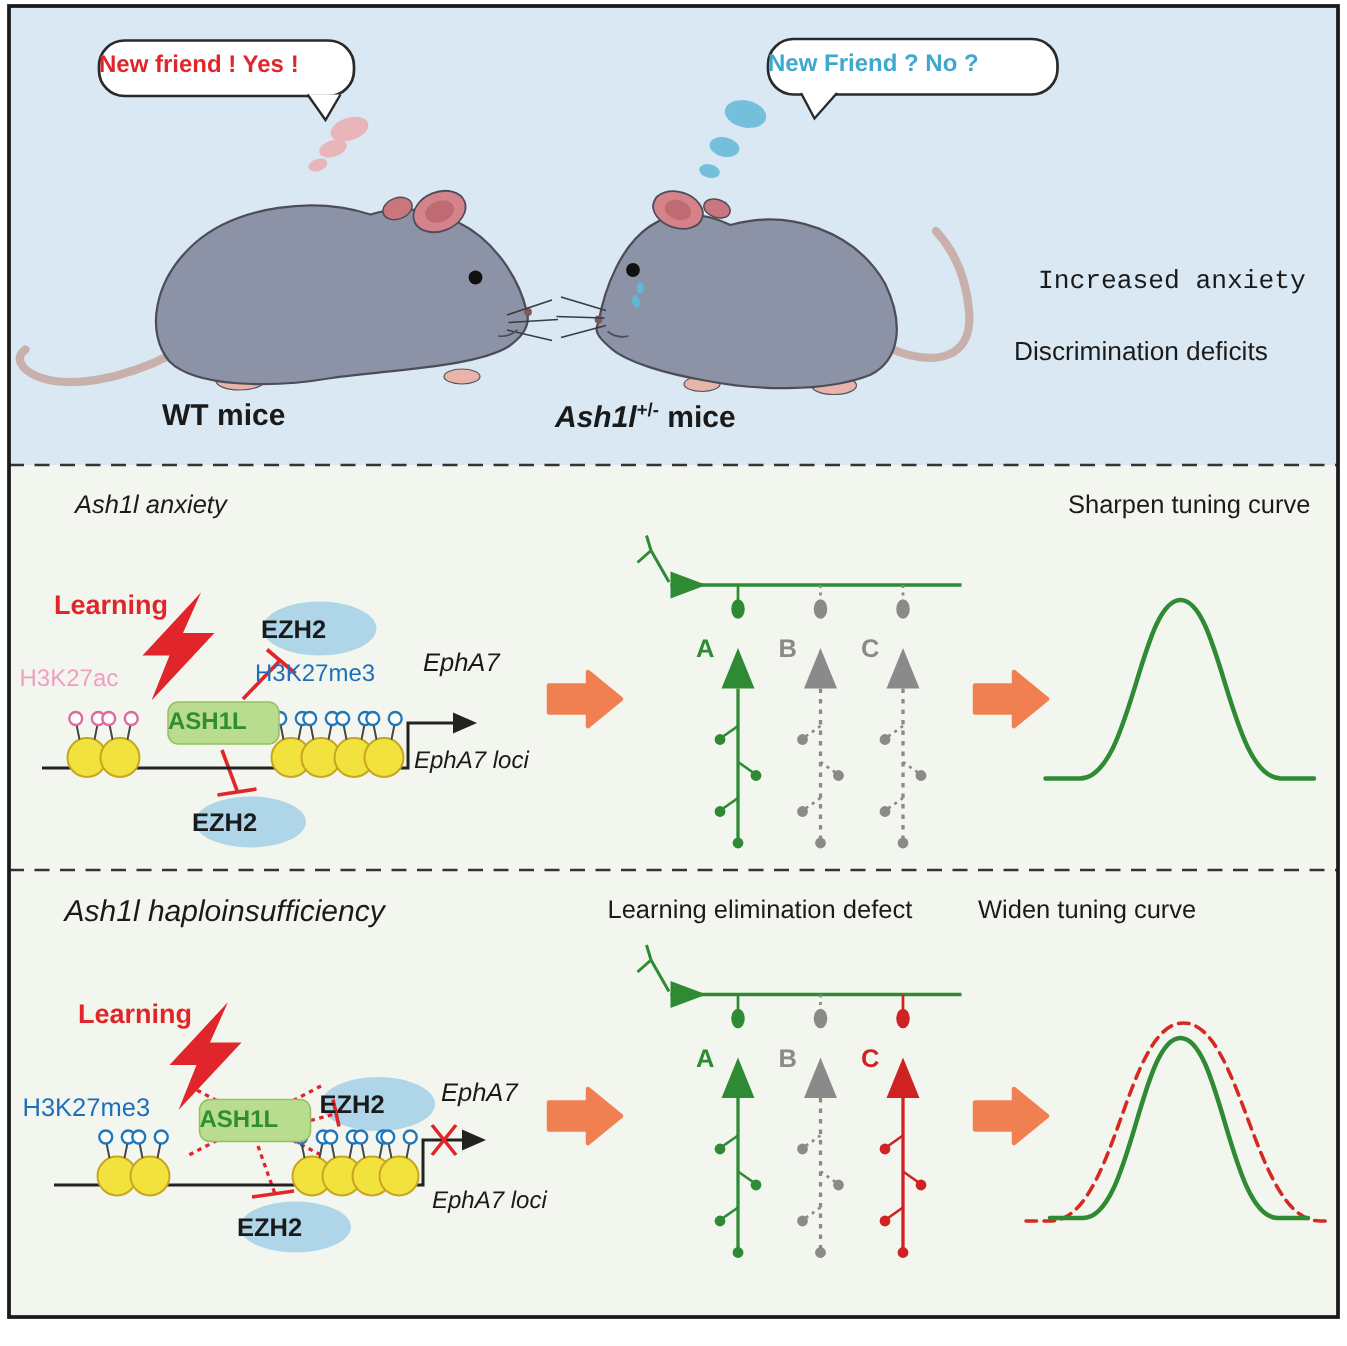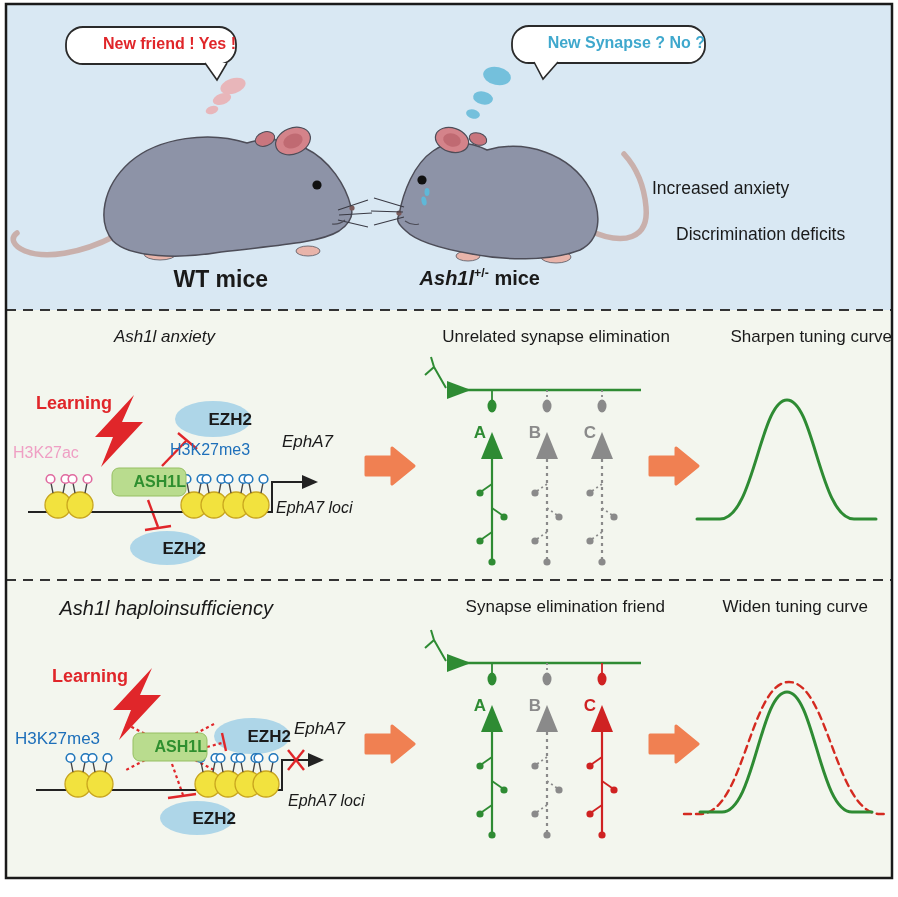--- a/index.html
+++ b/index.html
@@ -1,20 +1,20 @@
 <!DOCTYPE html>
 <html><head>
 <meta charset="utf-8">
 <style>
   html,body{margin:0;padding:0;background:#ffffff;}
   .canvas{position:relative;width:898px;height:897px;background:#ffffff;overflow:hidden;
           font-family:"Liberation Sans",sans-serif;}
   svg.art{position:absolute;left:0;top:0;}
   .lbl{position:absolute;white-space:nowrap;color:#1a1a1a;line-height:1.15;}
-  .c{text-align:right;}
+  .c{text-align:left;}
   .b{font-weight:bold;}
   .i{font-style:italic;}
   sup{font-size:0.62em;}
   
   .nucbody{fill:#f2e23e;stroke:#c8a51e;stroke-width:1.3;}
   .stem{stroke:#444;stroke-width:1.3;}
   .head{fill:#fff;stroke:var(--hc,#2277bb);stroke-width:1.6;}
   .tack{stroke:#e0262a;stroke-width:2.4;fill:none;}
   .tackdot{stroke:#e0262a;stroke-width:2.2;stroke-dasharray:3,3;fill:none;}
   .gene-line{stroke:#222;stroke-width:2;fill:none;}
@@ -203,44 +203,43 @@
 
   <path d="M684,814 L700,814 C744,814 750,682 789,682 C828,682 836,814 880,814 L888,814" class="curve-red"></path>
   <path d="M700,812 L722,812 C754,812 760,692 787,692 C814,692 820,812 852,812 L872,812" class="curve-green"></path>
 
   <line x1="6" y1="310" x2="892" y2="310" stroke="#333" stroke-width="1.8" stroke-dasharray="10,7"></line>
   <line x1="6" y1="580" x2="892" y2="580" stroke="#333" stroke-width="1.8" stroke-dasharray="10,7"></line>
   <rect x="6" y="4" width="886" height="874" fill="none" stroke="#1a1a1a" stroke-width="2.5"></rect>
 </svg>
 
 <div class="lbl c b" style="left:66px;top:35px;width:170px;font-size:16px;color:#e0262a;">New friend ! Yes !</div>
-<div class="lbl c b" style="left:512px;top:34px;width:193px;font-size:16px;color:#3fa8cd;">New Synapse ? No ?</div>
-<div class="lbl c b" style="left:108px;top:266px;width:160px;font-size:23px;">WT mice</div>
+<div class="lbl c b" style="left:512px;top:34px;width:193px;font-size:16px;color:#3fa8cd;">New Friend ? No ?</div>
+<div class="lbl c b" style="left:108px;top:266px;width:160px;font-size:20px;">WT mice</div>
 <div class="lbl c b" style="left:370px;top:266px;width:170px;font-size:20px;"><i><span>Ash1l</span></i><sup>+/-</sup><span> mice</span></div>
-<div class="lbl" style="left:652px;top:178px;font-size:17.5px;">Increased anxiety</div>
+<div class="lbl" style="left:692px;top:178px;font-size:17.5px;font-family:Liberation Mono, monospace;">Increased anxiety</div>
 <div class="lbl" style="left:676px;top:224px;font-size:17.5px;">Discrimination deficits</div>
 
 <div class="lbl c i" style="left:50px;top:327px;width:165px;font-size:17px;">Ash1l anxiety</div>
-<div class="lbl c" style="left:410px;top:327px;width:260px;font-size:17px;">Unrelated synapse elimination</div>
 <div class="lbl c" style="left:712px;top:327px;width:180px;font-size:17px;">Sharpen tuning curve</div>
 <div class="lbl b" style="left:36px;top:393px;font-size:18px;color:#e0262a;">Learning</div>
 <div class="lbl" style="left:13px;top:444px;font-size:16px;color:#ef9fc4;">H3K27ac</div>
 <div class="lbl c b" style="left:174px;top:410px;width:78px;font-size:17px;">EZH2</div>
 <div class="lbl" style="left:170px;top:441px;font-size:16px;color:#1d6fba;">H3K27me3</div>
 <div class="lbl i" style="left:282px;top:432px;font-size:17px;">EphA7</div>
 <div class="lbl c b" style="left:112px;top:473px;width:74px;font-size:16px;color:#2f8f2f;">ASH1L</div>
 <div class="lbl i" style="left:276px;top:499px;font-size:16px;">EphA7 loci</div>
 <div class="lbl c b" style="left:128px;top:539px;width:78px;font-size:17px;">EZH2</div>
 <div class="lbl c b" style="left:464px;top:423px;width:22px;font-size:17px;color:#2e8b33;">A</div>
 <div class="lbl c b" style="left:519px;top:423px;width:22px;font-size:17px;color:#8a8a8a;">B</div>
 <div class="lbl c b" style="left:574px;top:423px;width:22px;font-size:17px;color:#8a8a8a;">C</div>
 
 <div class="lbl c i" style="left:43px;top:597px;width:230px;font-size:20px;">Ash1l haploinsufficiency</div>
-<div class="lbl c" style="left:405px;top:597px;width:260px;font-size:17px;">Synapse elimination friend</div>
-<div class="lbl c" style="left:688px;top:597px;width:180px;font-size:17px;">Widen tuning curve</div>
+<div class="lbl c" style="left:405px;top:597px;width:260px;font-size:17px;">Learning elimination defect</div>
+<div class="lbl c" style="left:652px;top:597px;width:180px;font-size:17px;">Widen tuning curve</div>
 <div class="lbl b" style="left:52px;top:666px;font-size:18px;color:#e0262a;">Learning</div>
 <div class="lbl" style="left:15px;top:729px;font-size:17px;color:#1d6fba;">H3K27me3</div>
 <div class="lbl c b" style="left:133px;top:738px;width:74px;font-size:16px;color:#2f8f2f;">ASH1L</div>
 <div class="lbl c b" style="left:213px;top:727px;width:78px;font-size:17px;">EZH2</div>
 <div class="lbl i" style="left:294px;top:719px;font-size:17px;">EphA7</div>
 <div class="lbl c b" style="left:158px;top:809px;width:78px;font-size:17px;">EZH2</div>
 <div class="lbl i" style="left:288px;top:792px;font-size:16px;">EphA7 loci</div>
 <div class="lbl c b" style="left:464px;top:696px;width:22px;font-size:17px;color:#2e8b33;">A</div>
 <div class="lbl c b" style="left:519px;top:696px;width:22px;font-size:17px;color:#8a8a8a;">B</div>
 <div class="lbl c b" style="left:574px;top:696px;width:22px;font-size:17px;color:#cf2222;">C</div>

